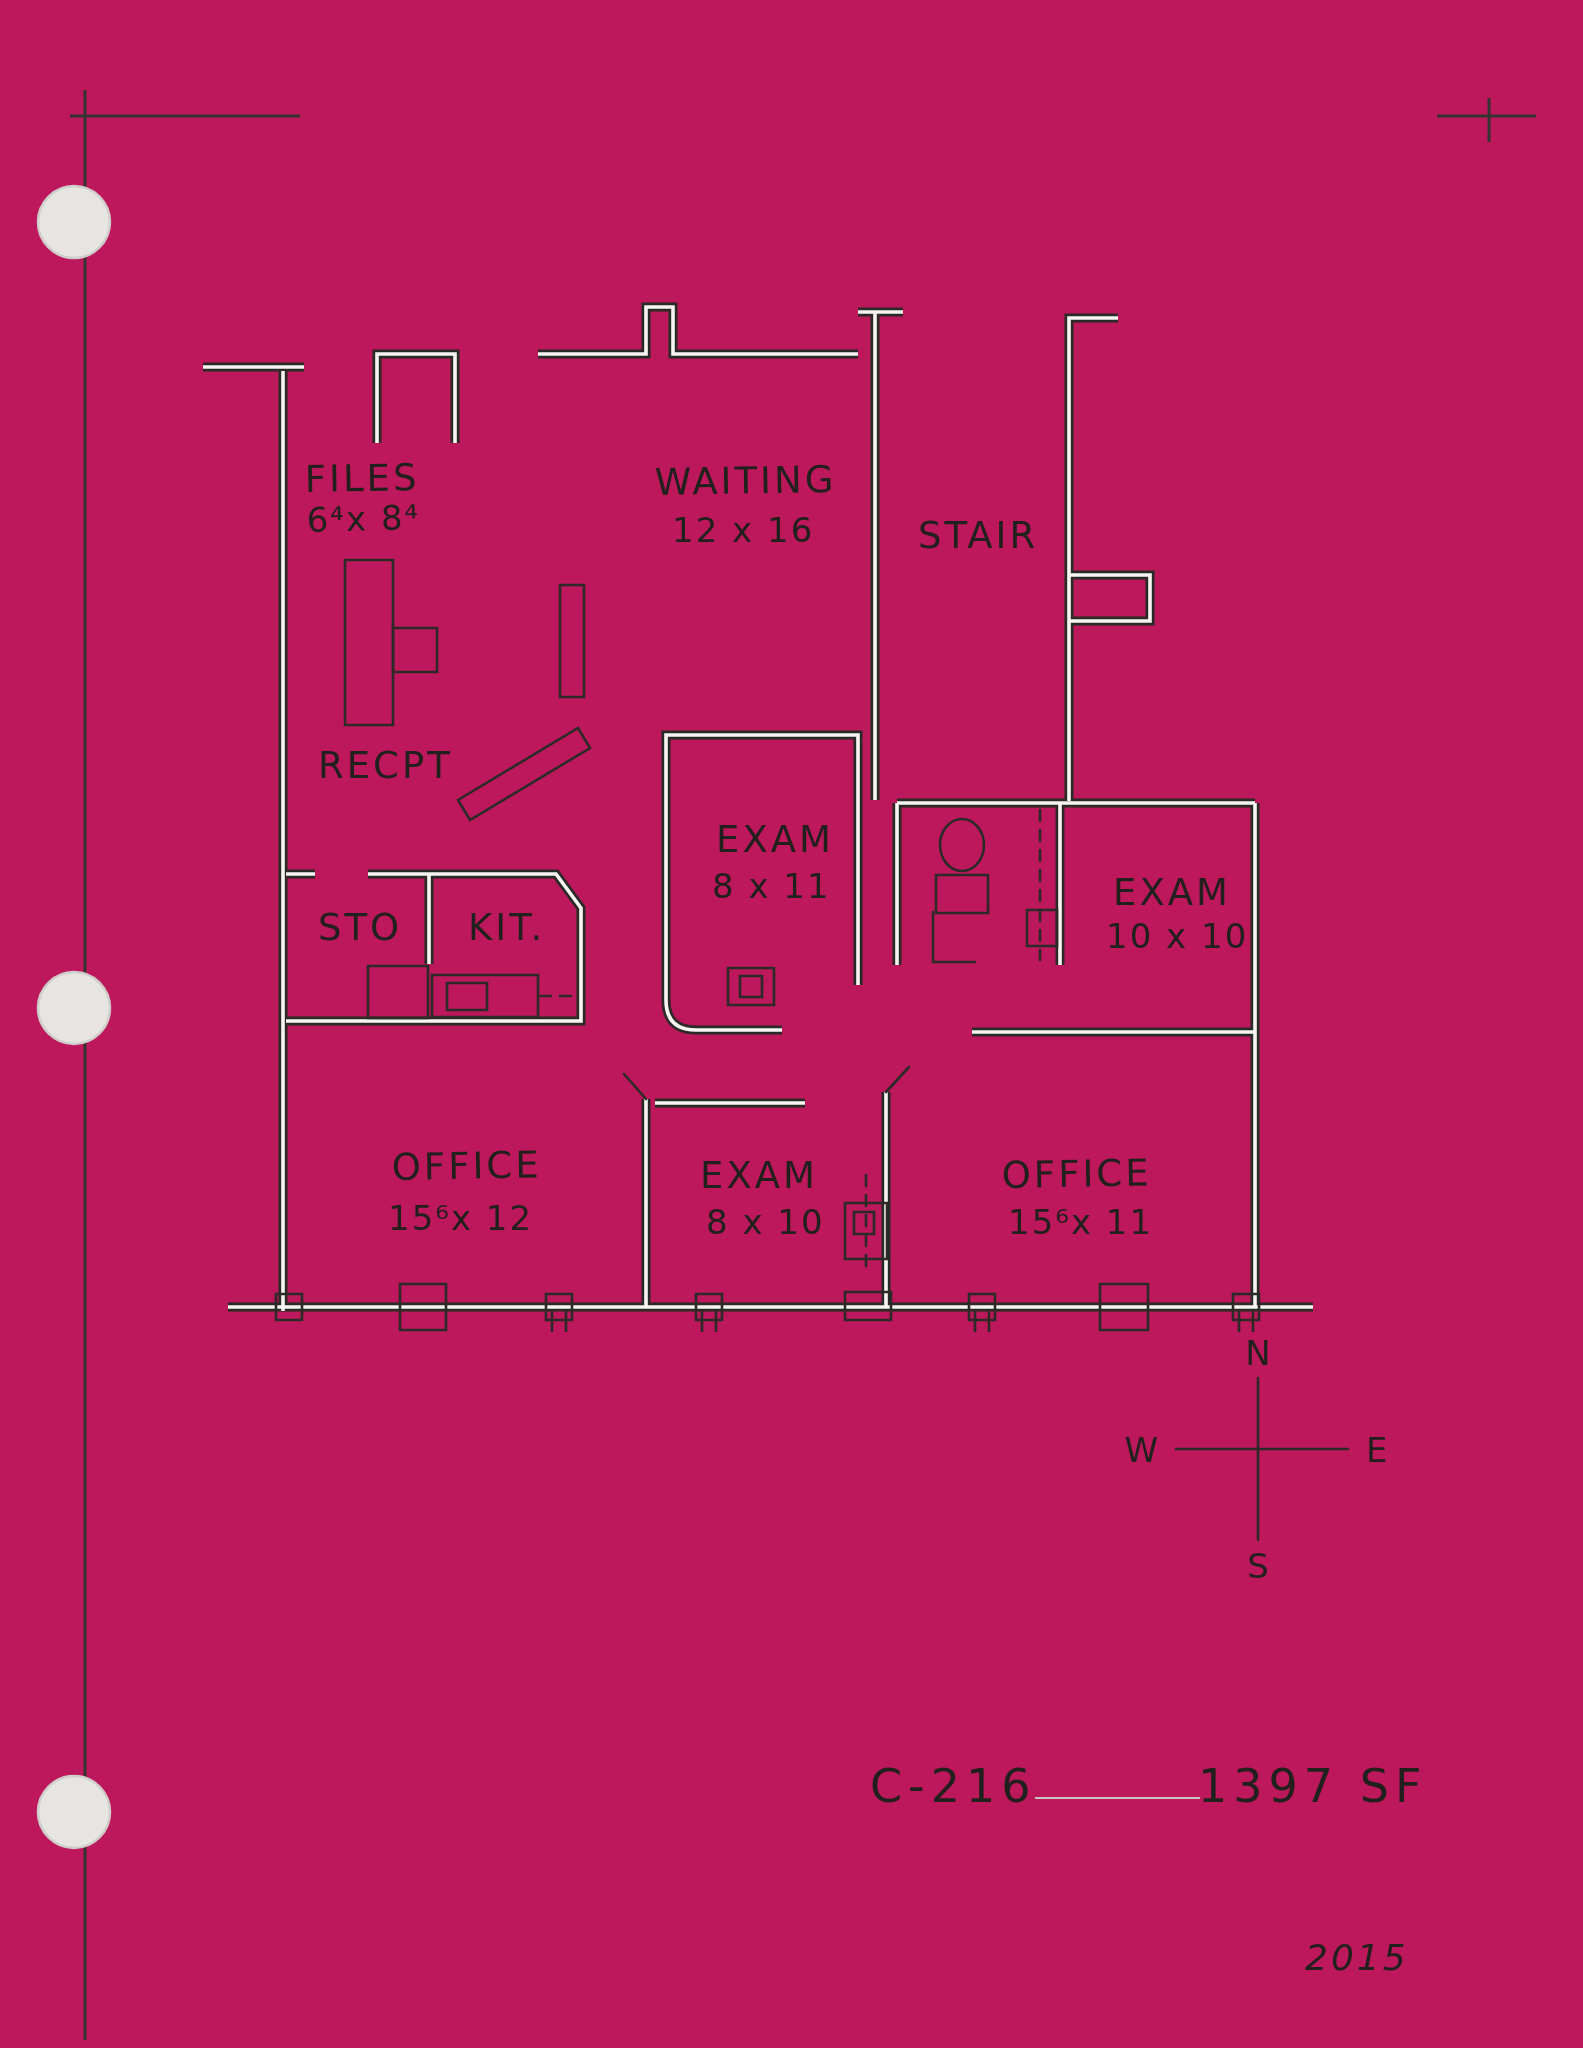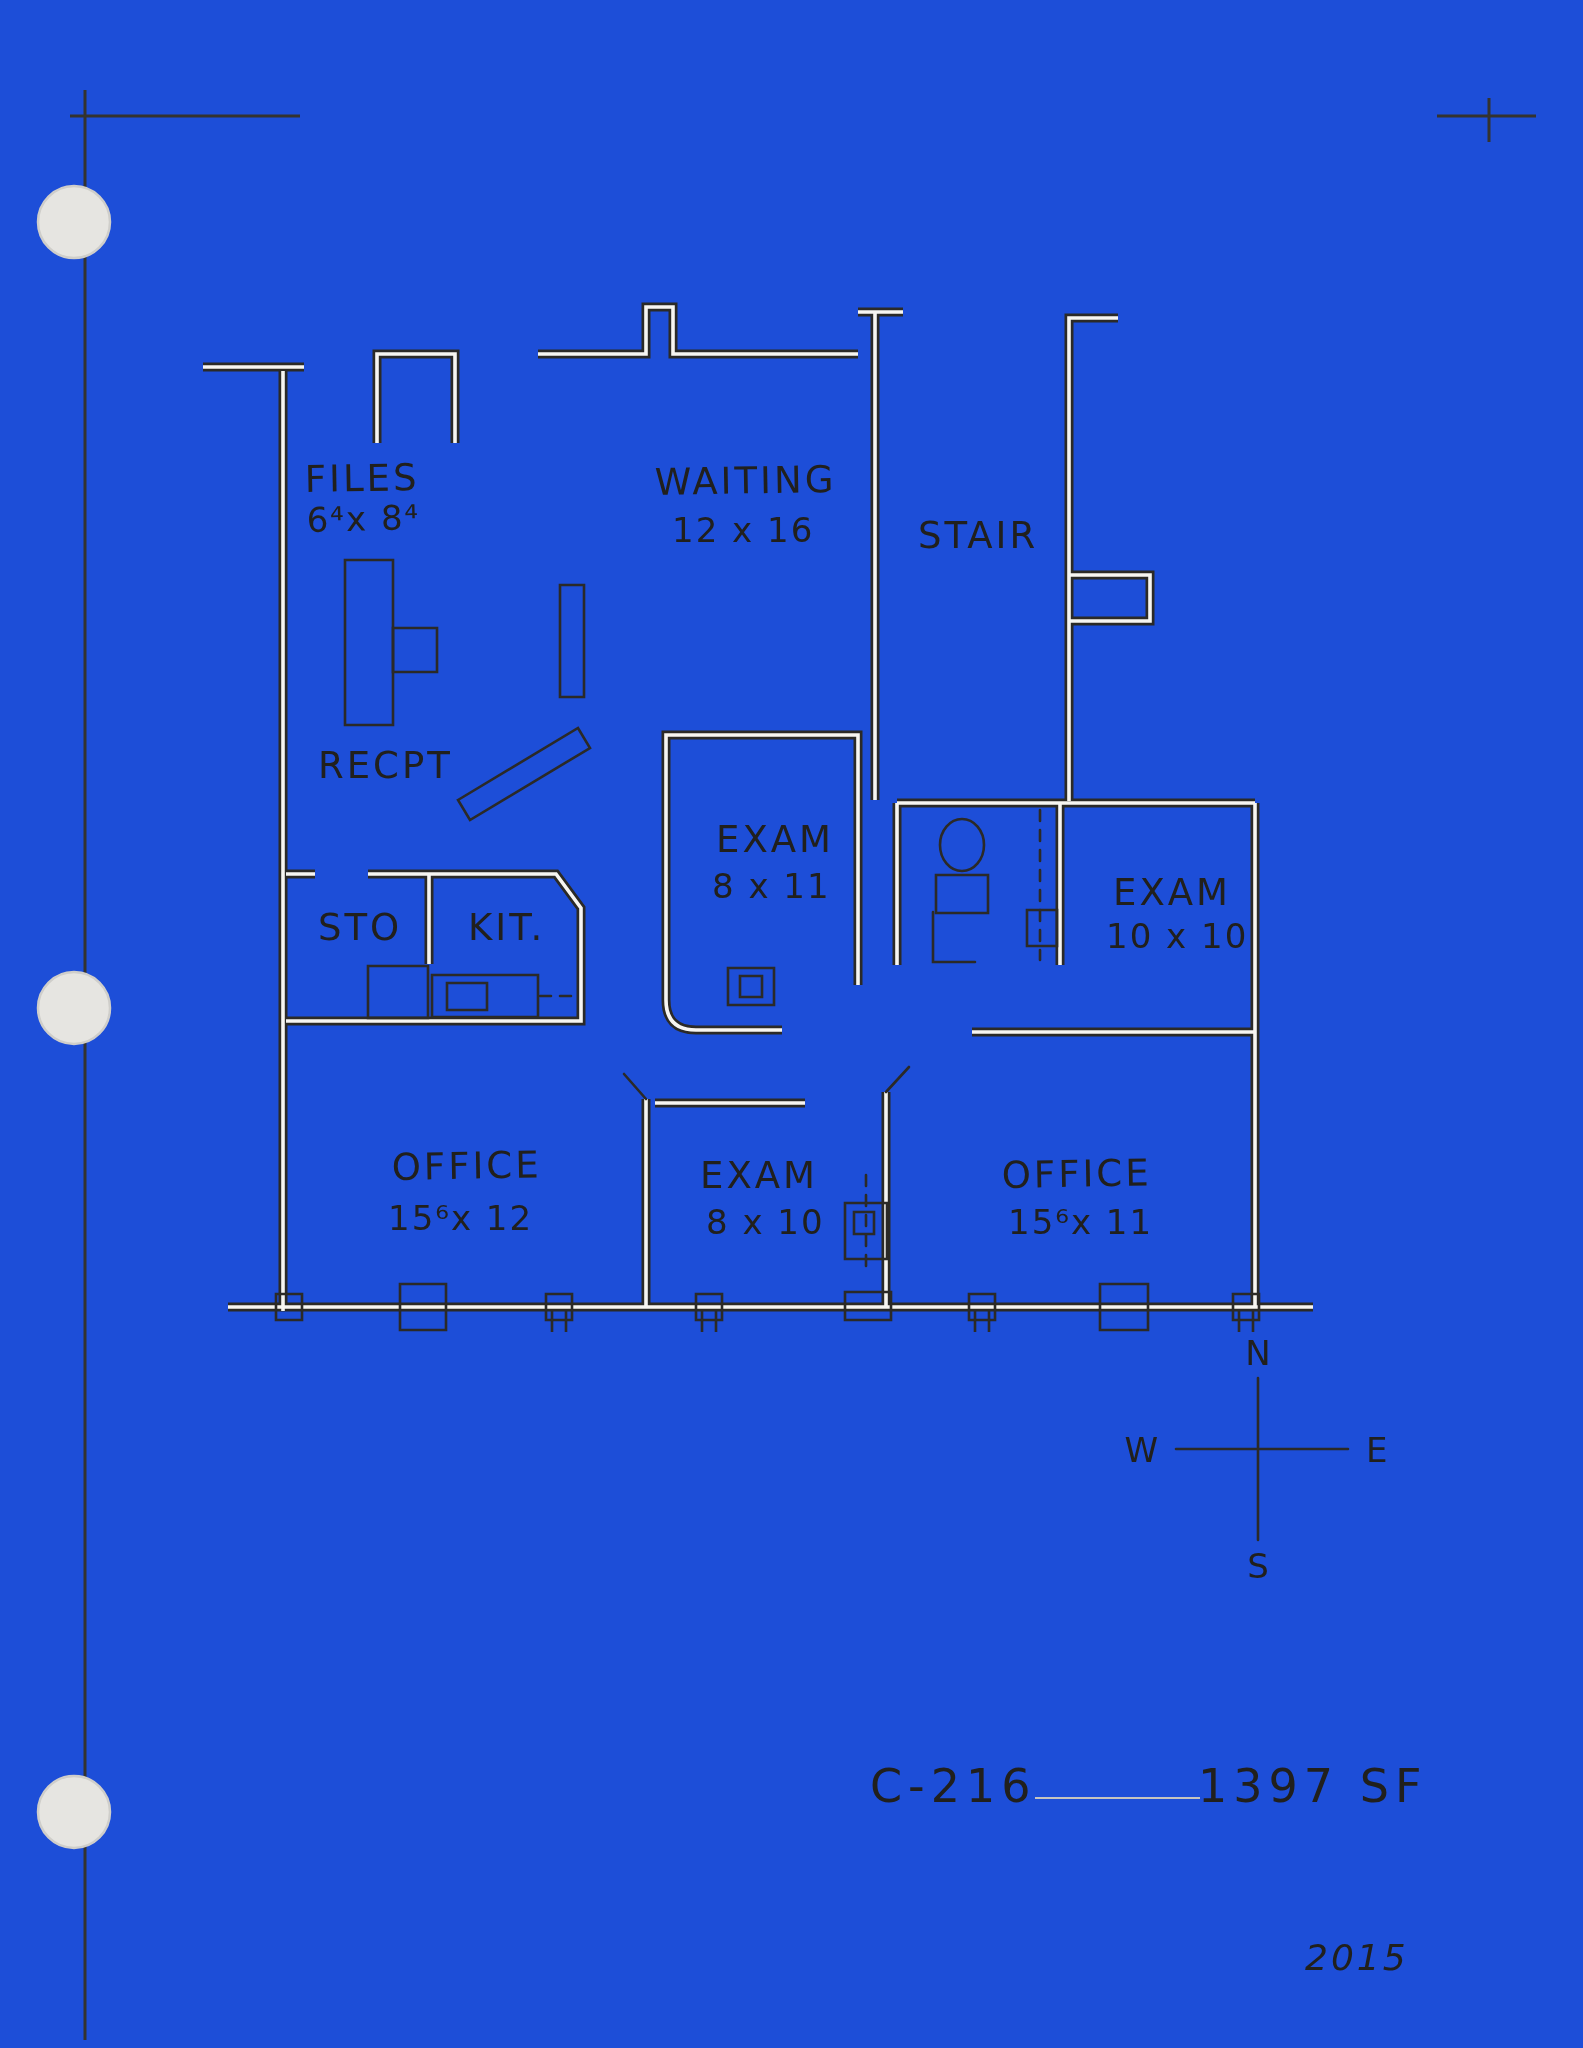--- a/index.html
+++ b/index.html
@@ -1,19 +1,19 @@
 <!DOCTYPE html>
 <html><head>
 <meta charset="utf-8">
 <style>
   html,body{margin:0;padding:0;background:#e7e6e2;}
   .page{
     position:relative;
     width:1583px;height:2048px;
-    background:#1d4ed8;
+    background:#be185d;
     font-family:"DejaVu Sans",sans-serif;
     overflow:hidden;
   }
   svg{display:block;}
   .wall-outer{stroke:#2b2a27;stroke-width:9;fill:none;stroke-linecap:butt;stroke-linejoin:miter;}
   .wall-inner{stroke:#f7f6f2;stroke-width:3.6;fill:none;stroke-linecap:butt;stroke-linejoin:miter;}
   .thin{stroke:#2b2a27;stroke-width:2.6;fill:none;stroke-linecap:round;}
   .thin-sq{stroke:#2b2a27;stroke-width:2.6;fill:none;stroke-linecap:butt;}
   .dashed{stroke-dasharray:11 9;}
   .frame{stroke:#34332f;stroke-width:3;fill:none;stroke-linecap:butt;}

